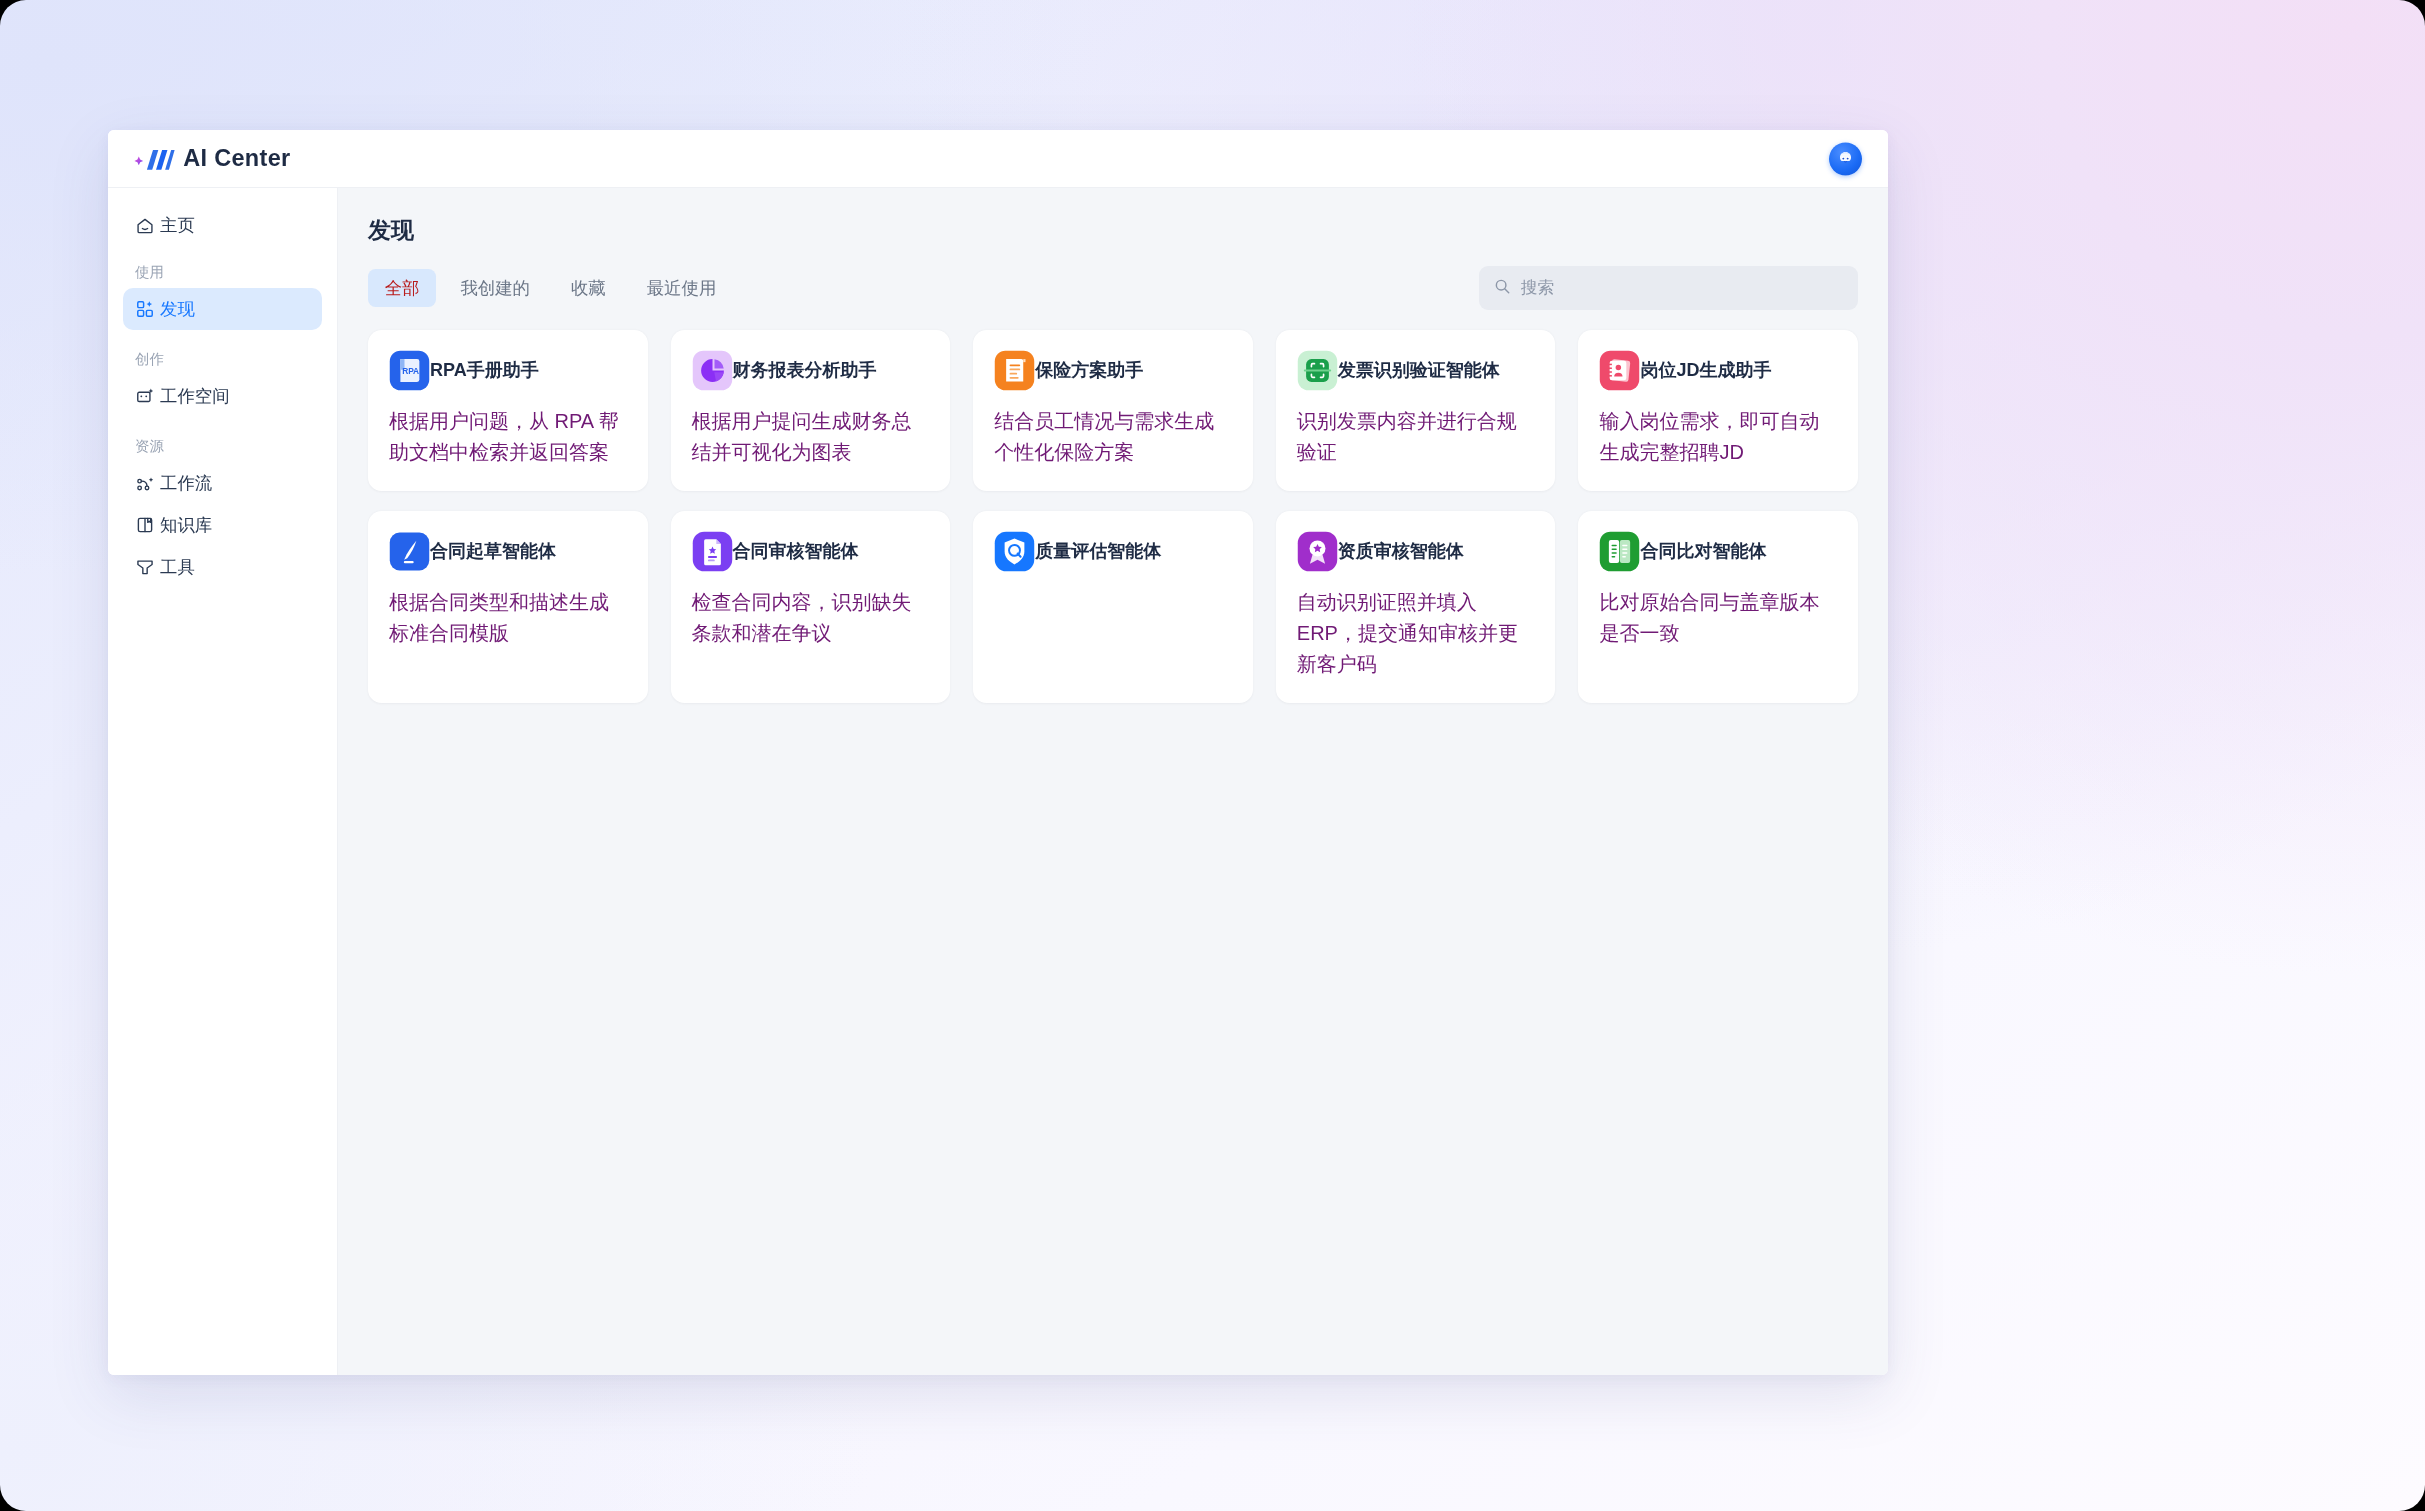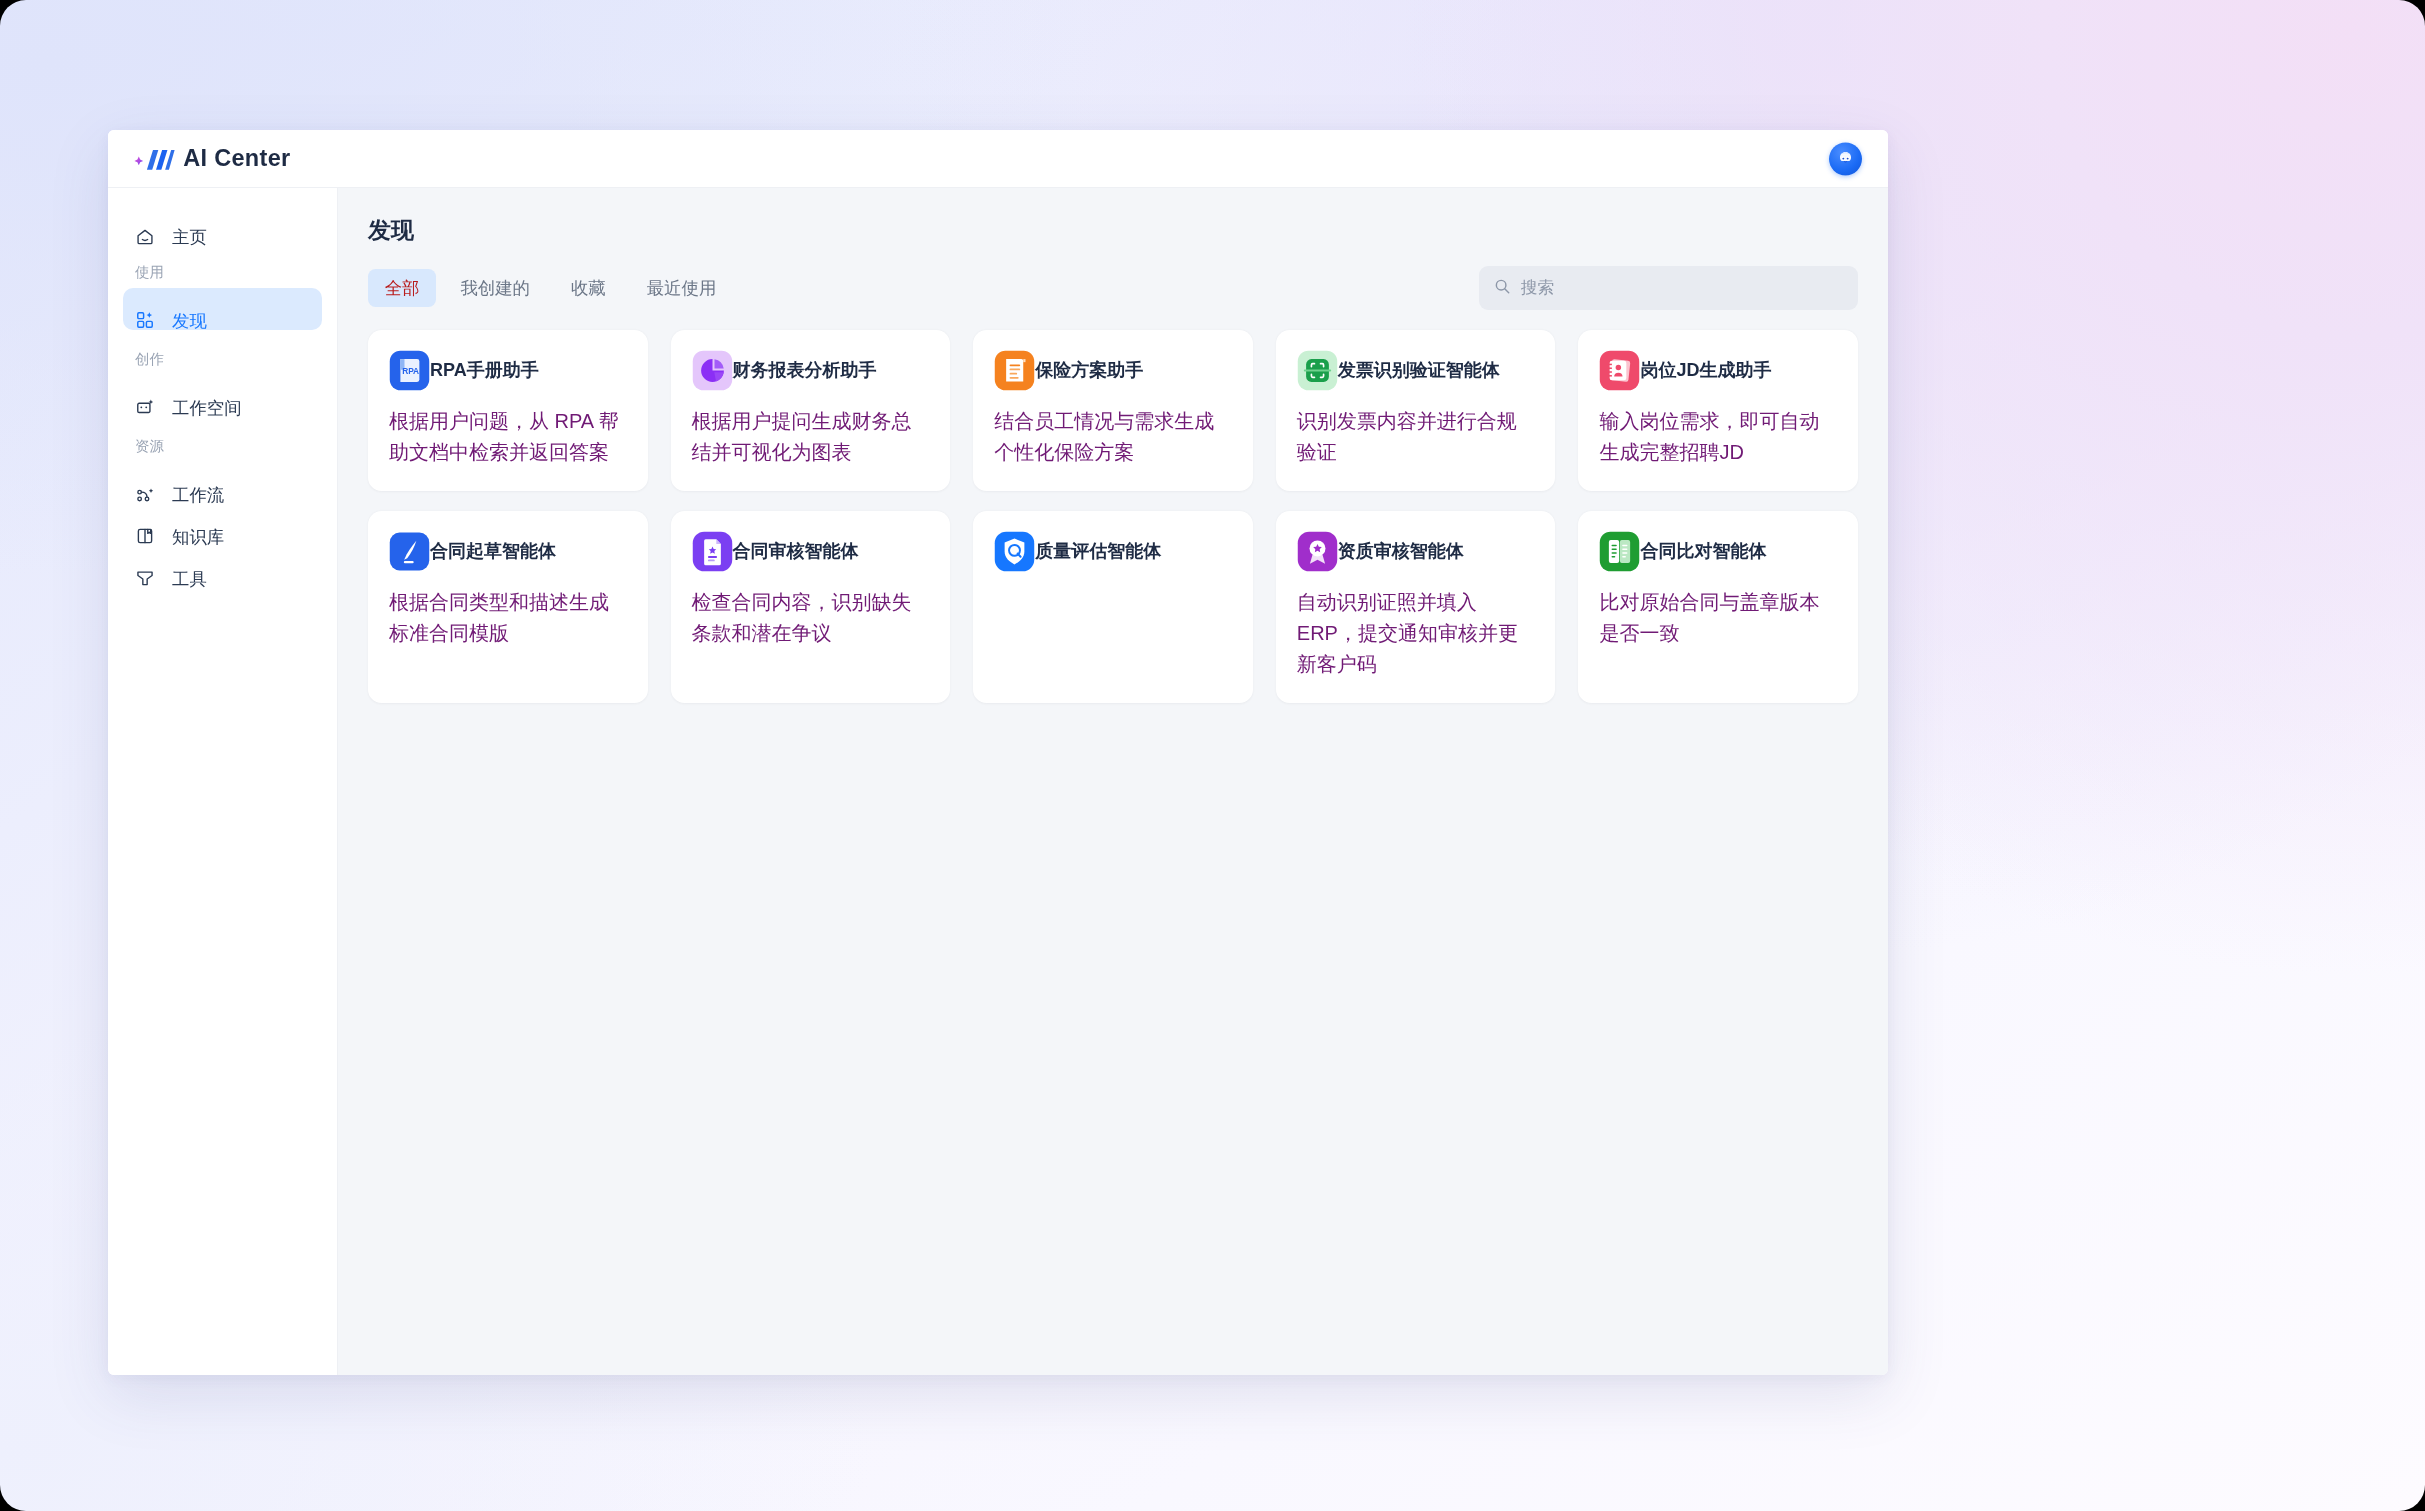--- a/index.html
+++ b/index.html
@@ -57,21 +57,21 @@
   
   #body-split { flex:1; display:flex; min-height:0; }
   
   #sidebar {
     width:230px; flex:0 0 230px;
     background:#fff;
     border-right:0.8px solid #eef0f4;
     padding:16.7px 15px 0 15px;
   }
   .nav-item {
-    display:flex; align-items:flex-end; gap:17px;
+    display:flex; align-items:center; gap:5px;
     height:42px; padding:0 12px;
     border-radius:10px;
     cursor:pointer;
     color:#2b3a52;
     font-size:17.4px;
   }
   .nav-item.active { background:#dbeafe; color:#1677ff; }
   .nav-item.active .nav-label { color:#1677ff; font-weight:400; }
   .nav-ico { width:20px; height:20px; flex:0 0 20px; display:block; }
   .nav-label { line-height:1; }

